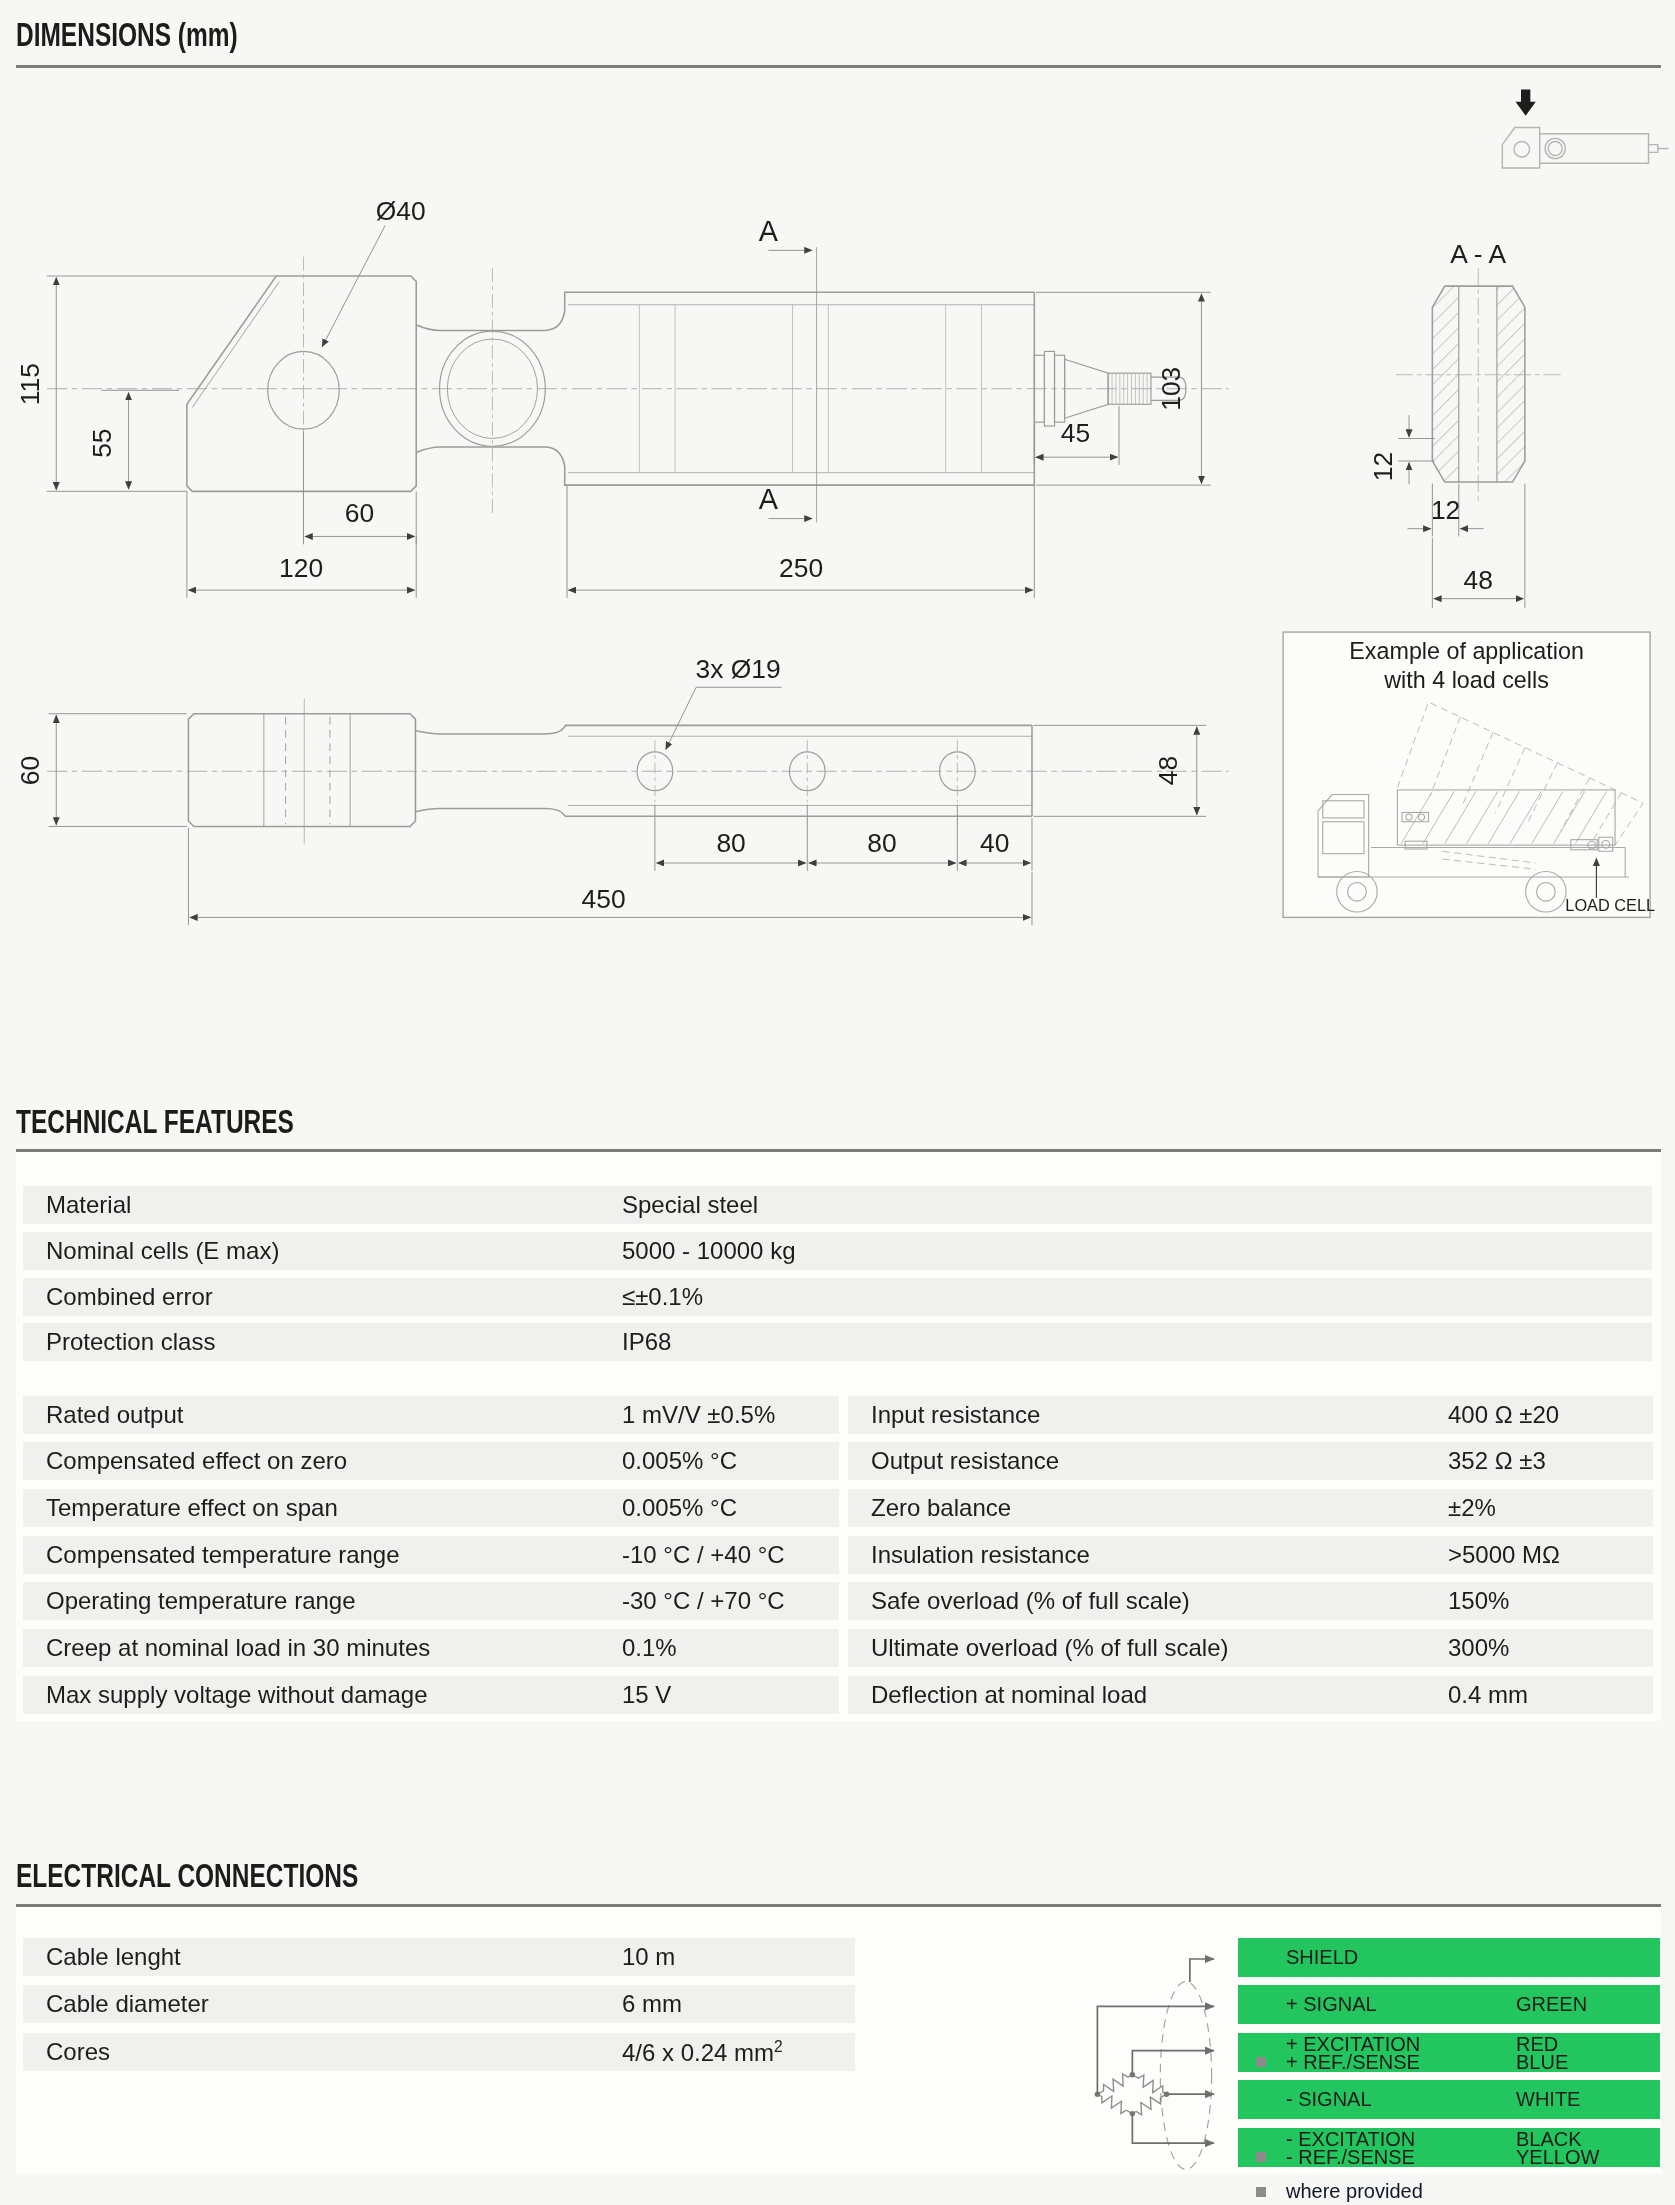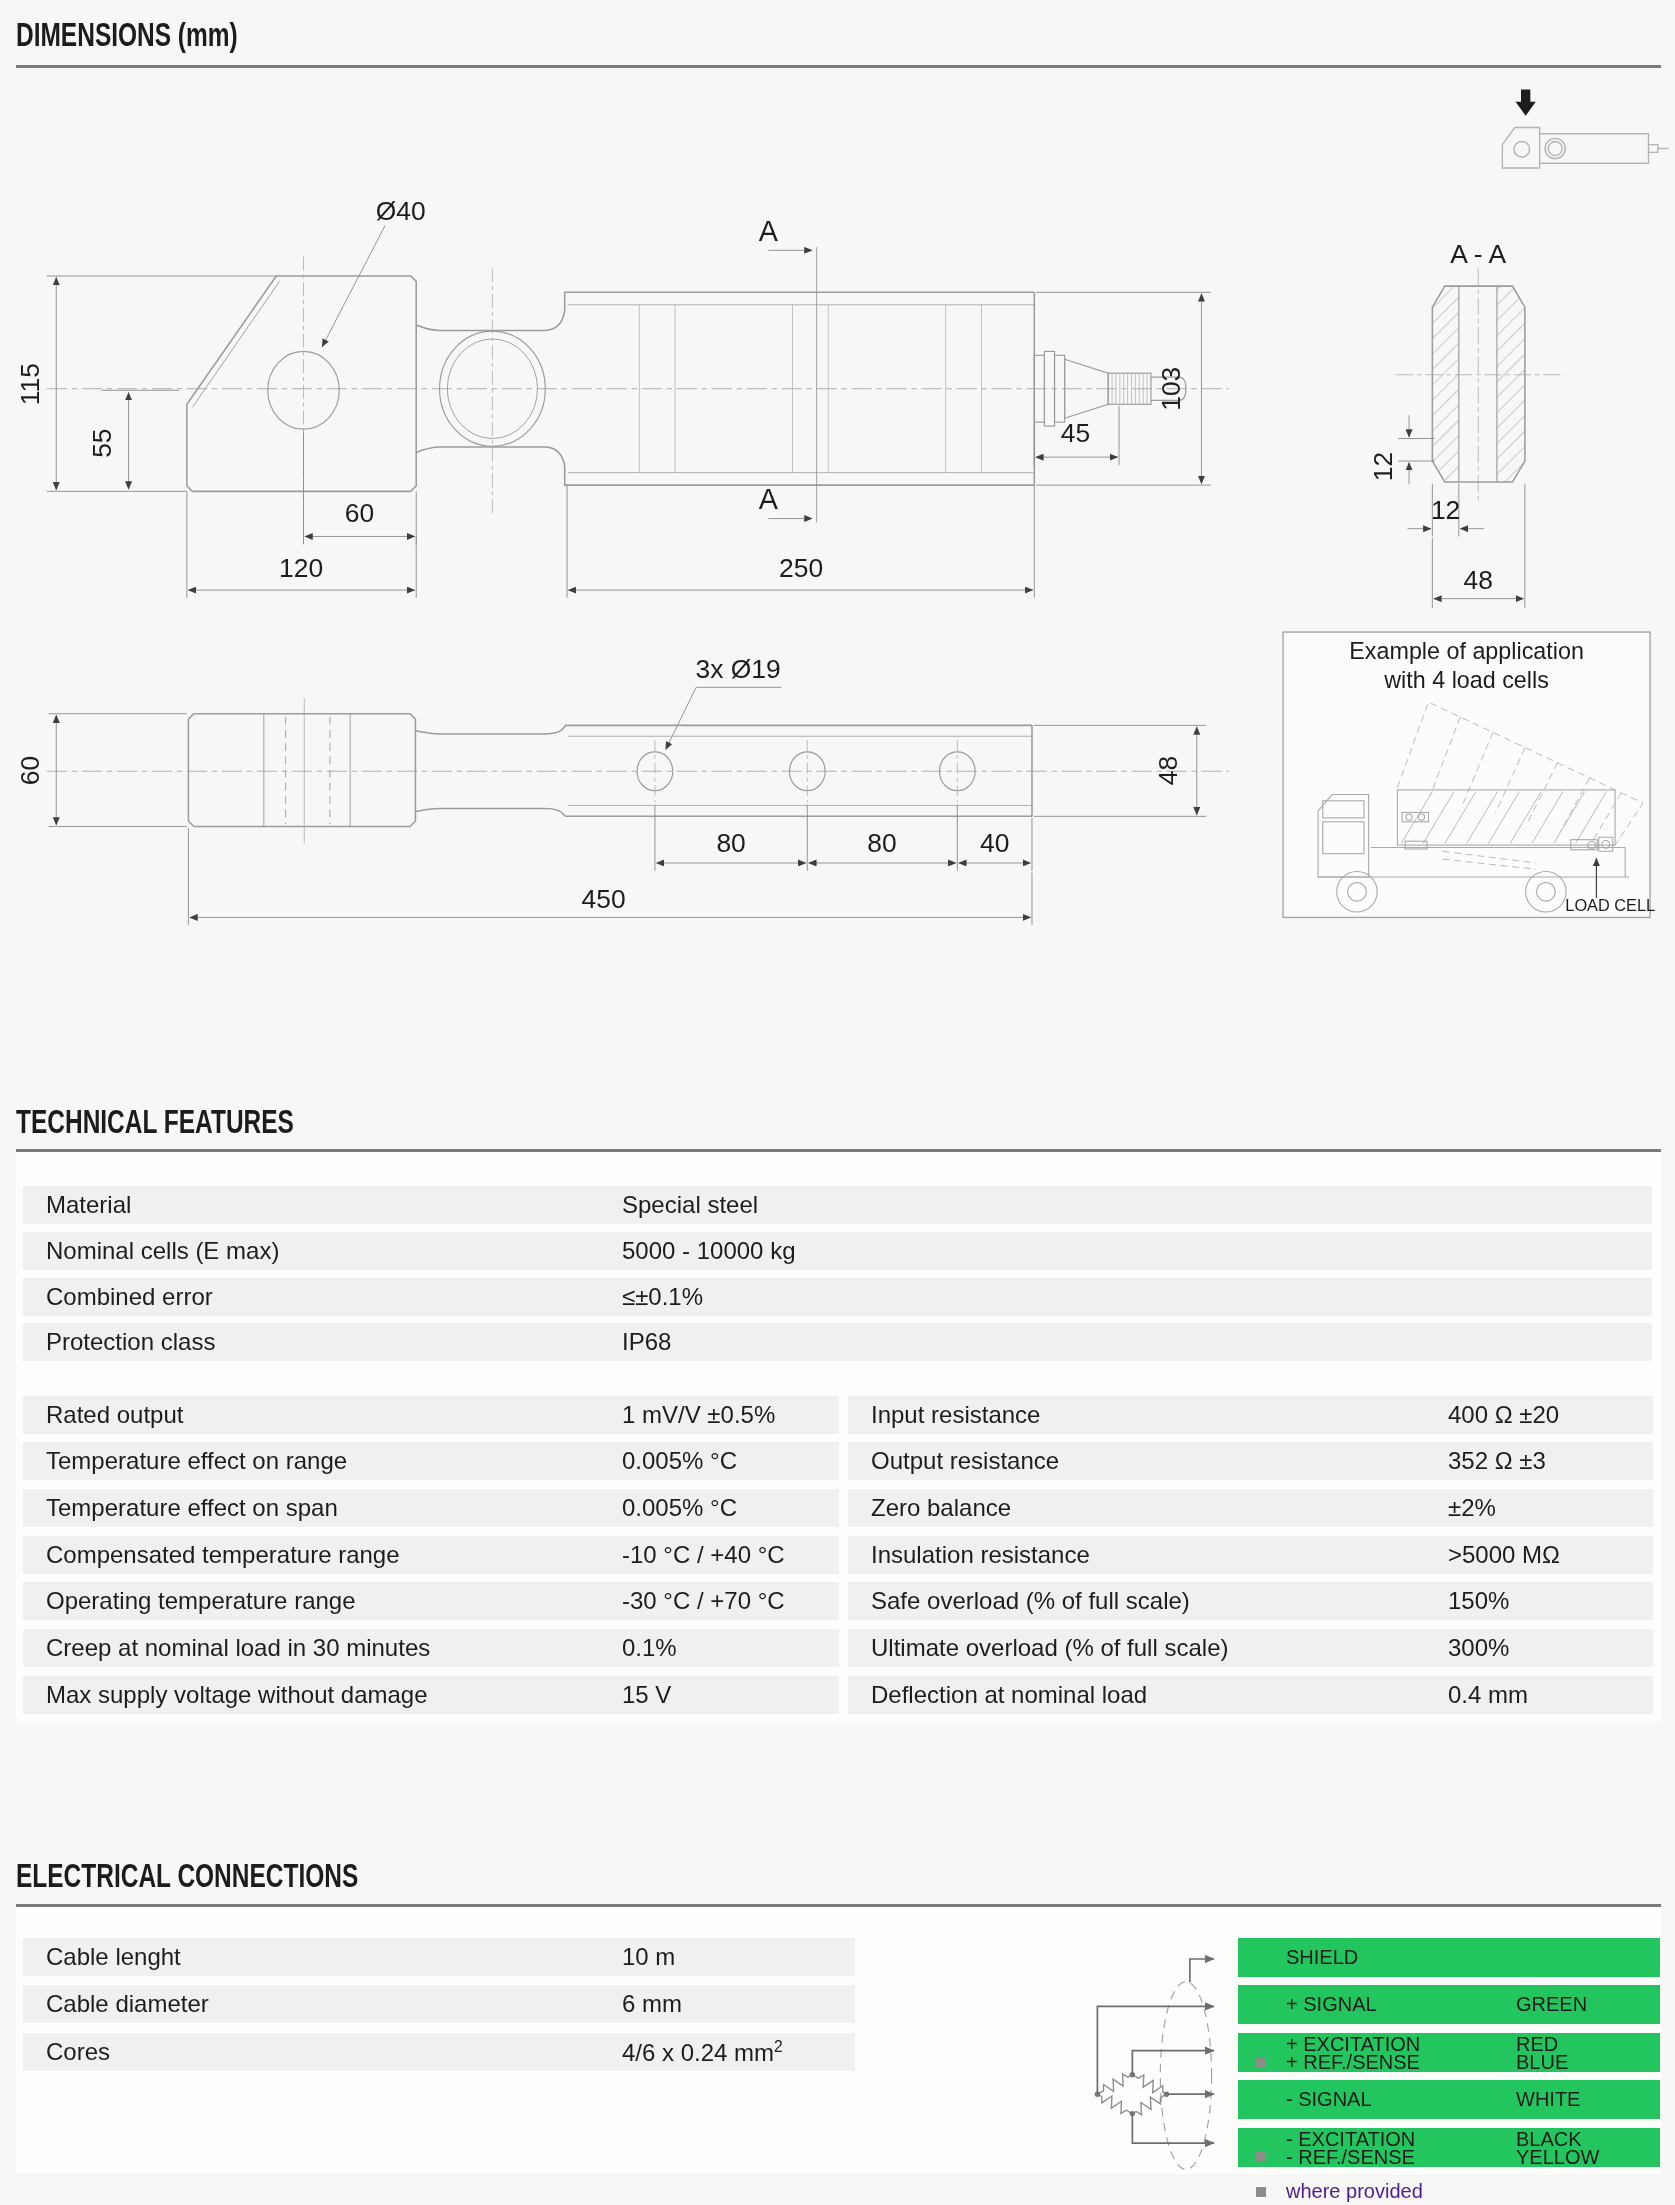--- a/index.html
+++ b/index.html
@@ -12,21 +12,21 @@
   .trow{position:absolute;height:38px;background:#f0f0ef;}
   .trow .tl{position:absolute;left:23px;top:50%;transform:translateY(-50%);font-size:24px;white-space:nowrap;}
   .trow .tv{position:absolute;left:599px;top:50%;transform:translateY(-50%);font-size:24px;white-space:nowrap;}
   .trow.rcol .tv{left:600px;}
   .wrow{position:absolute;left:1238px;width:422px;background:#22c55e;}
   .wline{position:absolute;left:0;width:100%;height:20px;}
   .wline .wl{position:absolute;left:48px;top:50%;transform:translateY(-50%);font-size:20px;white-space:nowrap;}
   .wline .wc{position:absolute;left:278px;top:50%;transform:translateY(-50%);font-size:20px;white-space:nowrap;}
   .flag{position:absolute;left:18px;top:50%;transform:translateY(-50%);width:10px;height:10px;background:#8c8c8a;}
   .footnote{position:absolute;left:1256px;top:2180px;display:flex;align-items:center;gap:20px;
-            font-size:20px;color:#4c1d95;}
+            font-size:20px;color:#0f172a;}
   .footnote .fsq{width:10px;height:10px;background:#8c8c8a;}
   svg{position:absolute;}
   svg text{font-family:"Liberation Sans","DejaVu Sans",sans-serif;fill:#1d1d1b;}
   .dimtxt{font-size:34px;text-anchor:middle;}
   .secmark{font-size:37px;text-anchor:middle;}
   .apptitle{font-size:30px;text-anchor:middle;}
   .applabel{font-size:21px;}
   sup{font-size:15.6px;}
 </style>
 </head>
@@ -305,21 +305,21 @@
   <div class="trow" style="left:23px;top:1323px;width:1629px;">
     <span class="tl">Protection class</span>
     <span class="tv">IP68</span>
   </div>
 
   <div class="trow" style="left:23px;top:1396px;width:816px;">
     <span class="tl">Rated output</span>
     <span class="tv">1 mV/V ±0.5%</span>
   </div>
   <div class="trow" style="left:23px;top:1442px;width:816px;">
-    <span class="tl">Temperature effect on range</span>
+    <span class="tl">Compensated effect on zero</span>
     <span class="tv">0.005% °C</span>
   </div>
   <div class="trow" style="left:23px;top:1489px;width:816px;">
     <span class="tl">Temperature effect on span</span>
     <span class="tv">0.005% °C</span>
   </div>
   <div class="trow" style="left:23px;top:1536px;width:816px;">
     <span class="tl">Compensated temperature range</span>
     <span class="tv">-10 °C / +40 °C</span>
   </div>

